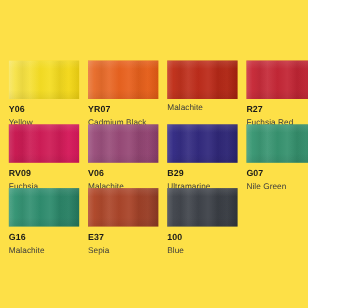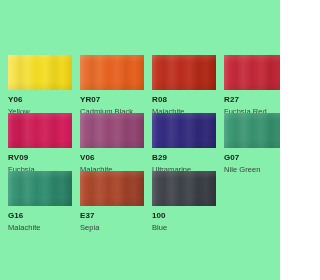--- a/index.html
+++ b/index.html
@@ -10,21 +10,21 @@
     width: 280px;
     height: 280px;
     background: #ffffff;
     font-family: "Liberation Sans", sans-serif;
     overflow: hidden;
   }
   #sheet {
     position: relative;
     width: 280px;
     height: 280px;
-    background: #86efac;
+    background: #fde047;
     box-sizing: border-box;
     padding: 55px 8px 0 8px;
   }
   .grid {
     display: grid;
     grid-template-columns: repeat(4, 64px);
     grid-template-rows: repeat(3, 58px);
     column-gap: 8px;
     row-gap: 0px;
   }
@@ -102,21 +102,20 @@
     </div>
 
     <div class="cell">
       <div class="swatch" style="background: linear-gradient(90deg, rgb(232, 116, 52) 0%, rgb(232, 98, 31) 46%, rgb(232, 98, 31) 62%, rgb(227, 92, 21) 100%);"></div>
       <div class="code">YR07</div>
       <div class="cname">Cadmium Black</div>
     </div>
 
     <div class="cell">
       <div class="swatch" style="background: linear-gradient(90deg, rgb(194, 54, 31) 0%, rgb(188, 44, 27) 46%, rgb(188, 44, 27) 62%, rgb(168, 34, 15) 100%);"></div>
-      <div class="code">R08</div>
       <div class="cname">Malachite</div>
     </div>
 
     <div class="cell">
       <div class="swatch" style="background: linear-gradient(90deg, rgb(201, 47, 61) 0%, rgb(195, 39, 54) 46%, rgb(195, 39, 54) 62%, rgb(184, 31, 46) 100%);"></div>
       <div class="code">R27</div>
       <div class="cname">Fuchsia Red</div>
     </div>
 
     <div class="cell">

